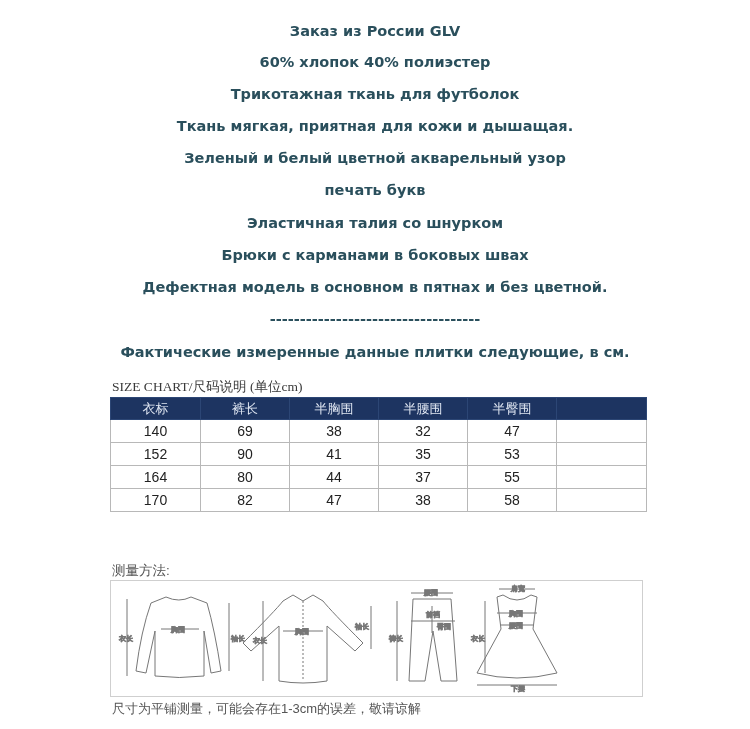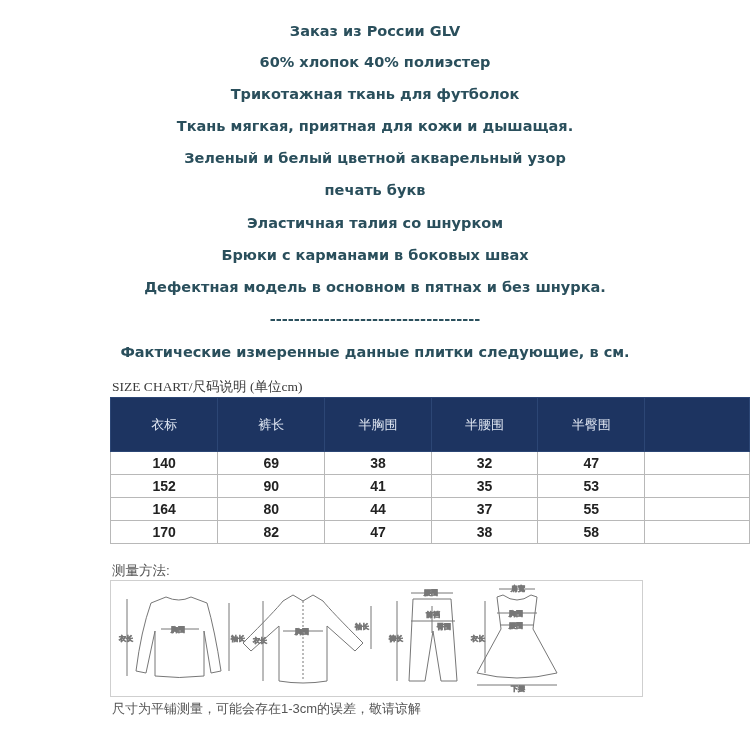--- a/index.html
+++ b/index.html
@@ -5,22 +5,22 @@
   html, body { margin: 0; padding: 0; background: #ffffff; }
   body { width: 750px; height: 729px; position: relative; overflow: hidden;
          font-family: "DejaVu Sans", sans-serif; }
   .desc { position: absolute; left: 0; width: 750px; text-align: center;
           color: #2a4f5c; font-weight: bold; font-size: 14.5px; line-height: 18px; }
   .title-cap { position: absolute; left: 112px; top: 378px; font-size: 13.5px; color: #3a3a3a;
                font-family: Liberation Serif, serif; }
   table.size { position: absolute; left: 110px; top: 397px; border-collapse: collapse;
                font-family: "Liberation Sans", sans-serif; font-size: 14px; color: #222; }
   table.size th { background: #1d3461; color: #dfe6f2; font-weight: normal; height: 21px;
-                  border: 1px solid #2c4675; padding: 16px; font-size: 13px; }
-  table.size td { height: 22px; border: 1px solid #b8b8b8; text-align: center; padding: 0; font-weight: bold; }
+                  border: 1px solid #2c4675; padding: 0; font-size: 13px; }
+  table.size td { height: 22px; border: 1px solid #b8b8b8; text-align: center; padding: 0; }
   .c0 { width: 89px; } .c1 { width: 88px; } .c2 { width: 88px; }
   .c3 { width: 88px; margin-left: 12px; } .c4 { width: 88px; } .c5 { width: 89px; }
   .method-cap { position: absolute; left: 112px; top: 562px; font-size: 13.5px; color: #555;
                 font-family: "Liberation Sans", sans-serif; }
   .diagram-box { position: absolute; left: 110px; top: 580px; width: 531px; height: 115px;
                  border: 1px solid #cfcfcf; background: #fff; }
   .diagram-box svg { position: absolute; left: 0; top: 0; }
   .note { position: absolute; left: 112px; top: 700px; font-size: 13px; color: #555;
           font-family: "Liberation Sans", sans-serif; }
   .dlabel { font-size: 7px; fill: #666; font-family: "DejaVu Sans", sans-serif; }
@@ -30,21 +30,21 @@
 
 <div>
   <div class="desc" style="top:22px">Заказ из России GLV</div>
   <div class="desc" style="top:53px">60% хлопок 40% полиэстер</div>
   <div class="desc" style="top:85px">Трикотажная ткань для футболок</div>
   <div class="desc" style="top:117px">Ткань мягкая, приятная для кожи и дышащая.</div>
   <div class="desc" style="top:149px">Зеленый и белый цветной акварельный узор</div>
   <div class="desc" style="top:181px">печать букв</div>
   <div class="desc" style="top:214px">Эластичная талия со шнурком</div>
   <div class="desc" style="top:246px">Брюки с карманами в боковых швах</div>
-  <div class="desc" style="top:278px">Дефектная модель в основном в пятнах и без шнурка.</div>
+  <div class="desc" style="top:278px">Дефектная модель в основном в пятнах и без цветной.</div>
   <div class="desc" style="top:310px">-----------------------------------</div>
   <div class="desc" style="top:343px">Фактические измеренные данные плитки следующие, в см.</div>
 </div>
 
 <div class="title-cap">SIZE CHART/尺码说明 (单位cm)</div>
 
 <table class="size">
   <thead>
     <tr>
       <th class="c0">衣标</th>

